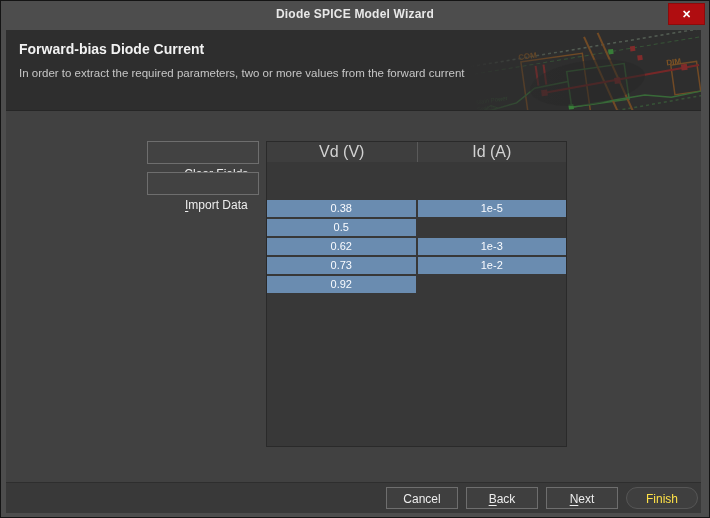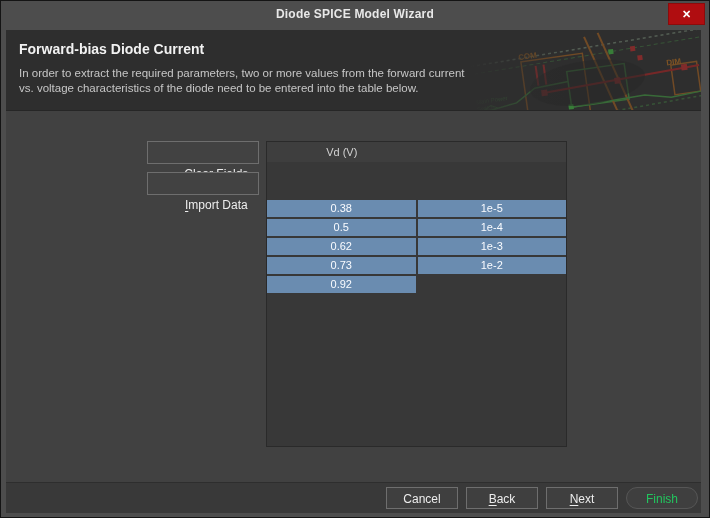--- a/index.html
+++ b/index.html
@@ -37,33 +37,33 @@
             border:1px solid #6e6e6e;color:#ededed;font-size:12px;text-align:center;
             line-height:21px;cursor:pointer;white-space:pre;}
   .side-btn.clear{top:30px;}
   .side-btn.import{top:61px;}
   .u{text-decoration:underline;text-underline-offset:2px;}
 
   
   .grid{position:absolute;left:260px;top:30px;width:301px;height:306px;
         background:#383838;border:1px solid #2a2a2a;}
   .grid-header{display:grid;grid-template-columns:1fr 1fr;height:20px;background:#3e3e3e;}
-  .grid-header .hcell{color:#d2d2d2;font-size:11px;text-align:center;line-height:20px;}
+  .grid-header .hcell{color:#d2d2d2;font-size:16px;text-align:center;line-height:20px;}
   .grid-header .hcell + .hcell{border-left:1px solid #5a5a5a;}
   .grid-row{display:grid;grid-template-columns:1fr 1fr;gap:2px;height:17px;margin-top:2px;}
   .grid-row .cell{background:var(--row-blue);color:#fafcff;font-size:11px;
                   text-align:center;line-height:17px;cursor:text;margin-top:36px;}
 
   
   .footer{flex:0 0 31px;background:#393939;border-top:1px solid #2e2e2e;
           display:flex;align-items:center;justify-content:flex-end;gap:8px;
           padding-right:3px;}
   .f-btn{width:72px;height:22px;background:#3f3f3f;border:1px solid #6e6e6e;
          color:#ededed;font-size:12px;text-align:center;line-height:20px;cursor:pointer;}
-  .f-btn.disabled{border-color:#565656;color:#22c55e;cursor:default;border-radius:11px;}
+  .f-btn.disabled{border-color:#565656;color:#fde047;cursor:default;border-radius:11px;}
 
   svg text{font-family:"Liberation Sans",sans-serif;}
 </style>
 </head>
 <body>
 
 <div class="window">
 
   <div class="titlebar">
     <div class="title-text">Diode SPICE Model Wizard</div>
@@ -71,21 +71,20 @@
   <div class="close-btn">
     <span>✕</span>
   </div>
 
   <div class="content">
 
     <div class="header-band">
       <div class="header-title">Forward-bias Diode Current</div>
       <div class="header-desc">
         <span>In order to extract the required parameters, two or more values from the forward current</span><br>
-        <span>vs. voltage characteristics of the diode need to be entered into the table below.</span>
       </div>
       <svg class="header-art" viewBox="0 0 230 81" preserveAspectRatio="none">
         <g opacity="0.62" transform="rotate(-8 150 40)">
           <line x1="-10" y1="16" x2="240" y2="10" stroke="#6a7a6a" stroke-width="1.5" stroke-dasharray="3,3"></line>
           <line x1="-10" y1="24" x2="240" y2="18" stroke="#3d6b3d" stroke-width="1" stroke-dasharray="4,3"></line>
           <line x1="20" y1="84" x2="240" y2="76" stroke="#3d6b3d" stroke-width="1.5" stroke-dasharray="3,3"></line>
           <rect x="52" y="18" width="62" height="58" fill="none" stroke="#9a5c20" stroke-width="1.5"></rect>
           <rect x="96" y="34" width="58" height="36" fill="none" stroke="#3f8f3f" stroke-width="1.5"></rect>
           <rect x="200" y="42" width="26" height="30" fill="none" stroke="#9a5c20" stroke-width="1.5"></rect>
           <line x1="118" y1="2" x2="142" y2="84" stroke="#9a5c20" stroke-width="2"></line>
@@ -125,28 +124,28 @@
       <button class="side-btn clear">
         <span>Clear </span><span class="u">F</span><span>ields</span>
       </button>
       <button class="side-btn import">
         <span class="u">I</span><span>mport Data</span>
       </button>
 
       <div class="grid">
         <div class="grid-header">
           <div class="hcell">Vd (V)</div>
+          <div class="hcell">Id (A)</div>
         </div>
         <div class="grid-row">
           <div class="cell">0.38</div>
           <div class="cell">1e-5</div>
         </div>
         <div class="grid-row">
           <div class="cell">0.5</div>
-          <div class="cell">1e-4</div>
         </div>
         <div class="grid-row">
           <div class="cell">0.62</div>
           <div class="cell">1e-3</div>
         </div>
         <div class="grid-row">
           <div class="cell">0.73</div>
           <div class="cell">1e-2</div>
         </div>
         <div class="grid-row">

